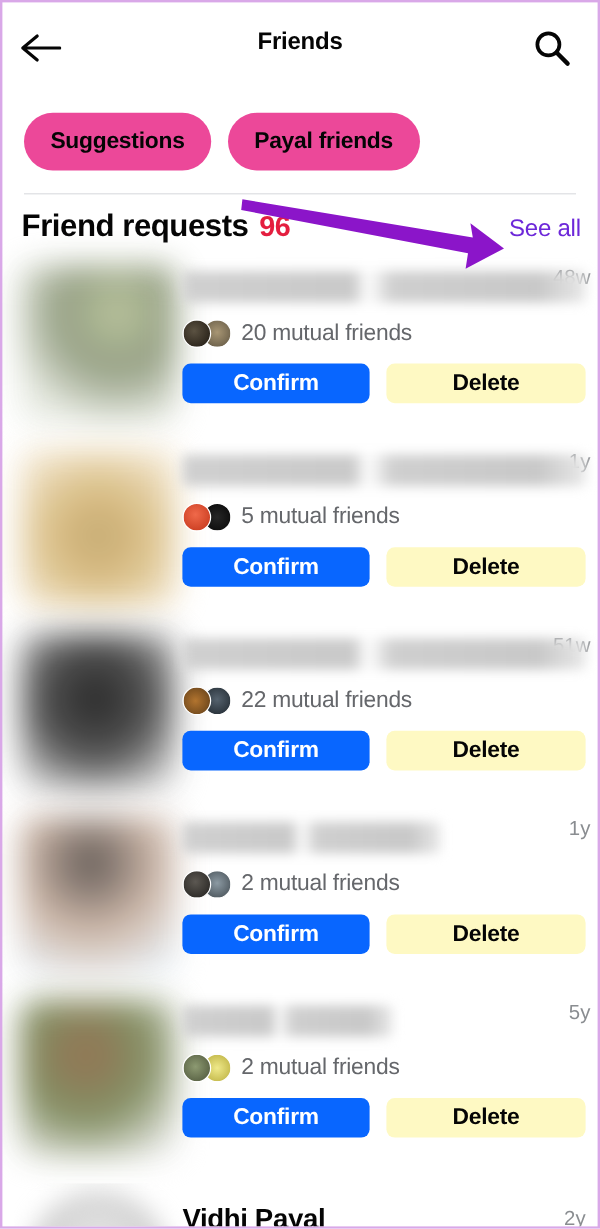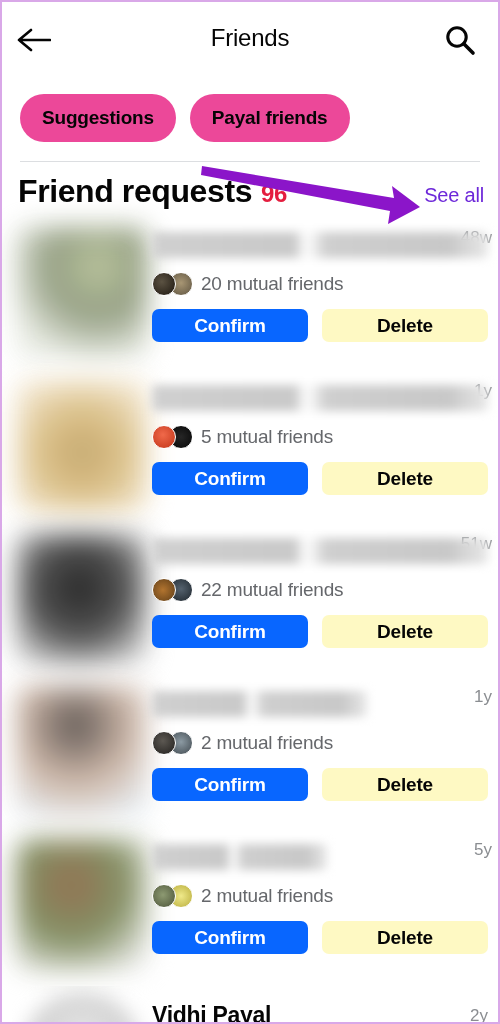--- a/index.html
+++ b/index.html
@@ -24,21 +24,21 @@
     display:flex; align-items:center;
   }
   #back-btn {
     position:absolute; left:8px; top:16px;
     width:48px; height:44px;
     display:flex; align-items:center; justify-content:center;
   }
   #page-title {
     position:absolute; left:0; right:0; top:22px;
     text-align:center;
-    font-size:24px; font-weight:normal; color:#050505;
+    font-size:20px; font-weight:bold; color:#050505;
     letter-spacing:-0.2px;
   }
   #search-btn {
     position:absolute; right:14px; top:14px;
     width:48px; height:48px;
     display:flex; align-items:center; justify-content:center;
   }
 
   
   #tabs {
@@ -62,21 +62,21 @@
     margin:19px 18px 0 18px;
   }
 
   
   #section-head {
     display:flex; align-items:baseline;
     padding:11px 14px 0 16px;
     position:relative;
   }
   #section-title {
-    font-size:32px; font-weight:bold; color:#050505;
+    font-size:26px; font-weight:bold; color:#050505;
     letter-spacing:-0.4px;
   }
   #section-count {
     font-size:24px; font-weight:bold; color:#e41e3f;
     margin-left:9px;
     letter-spacing:-0.4px;
   }
   #see-all {
     margin-left:auto;
     font-size:20px; color:#6d28d9;

